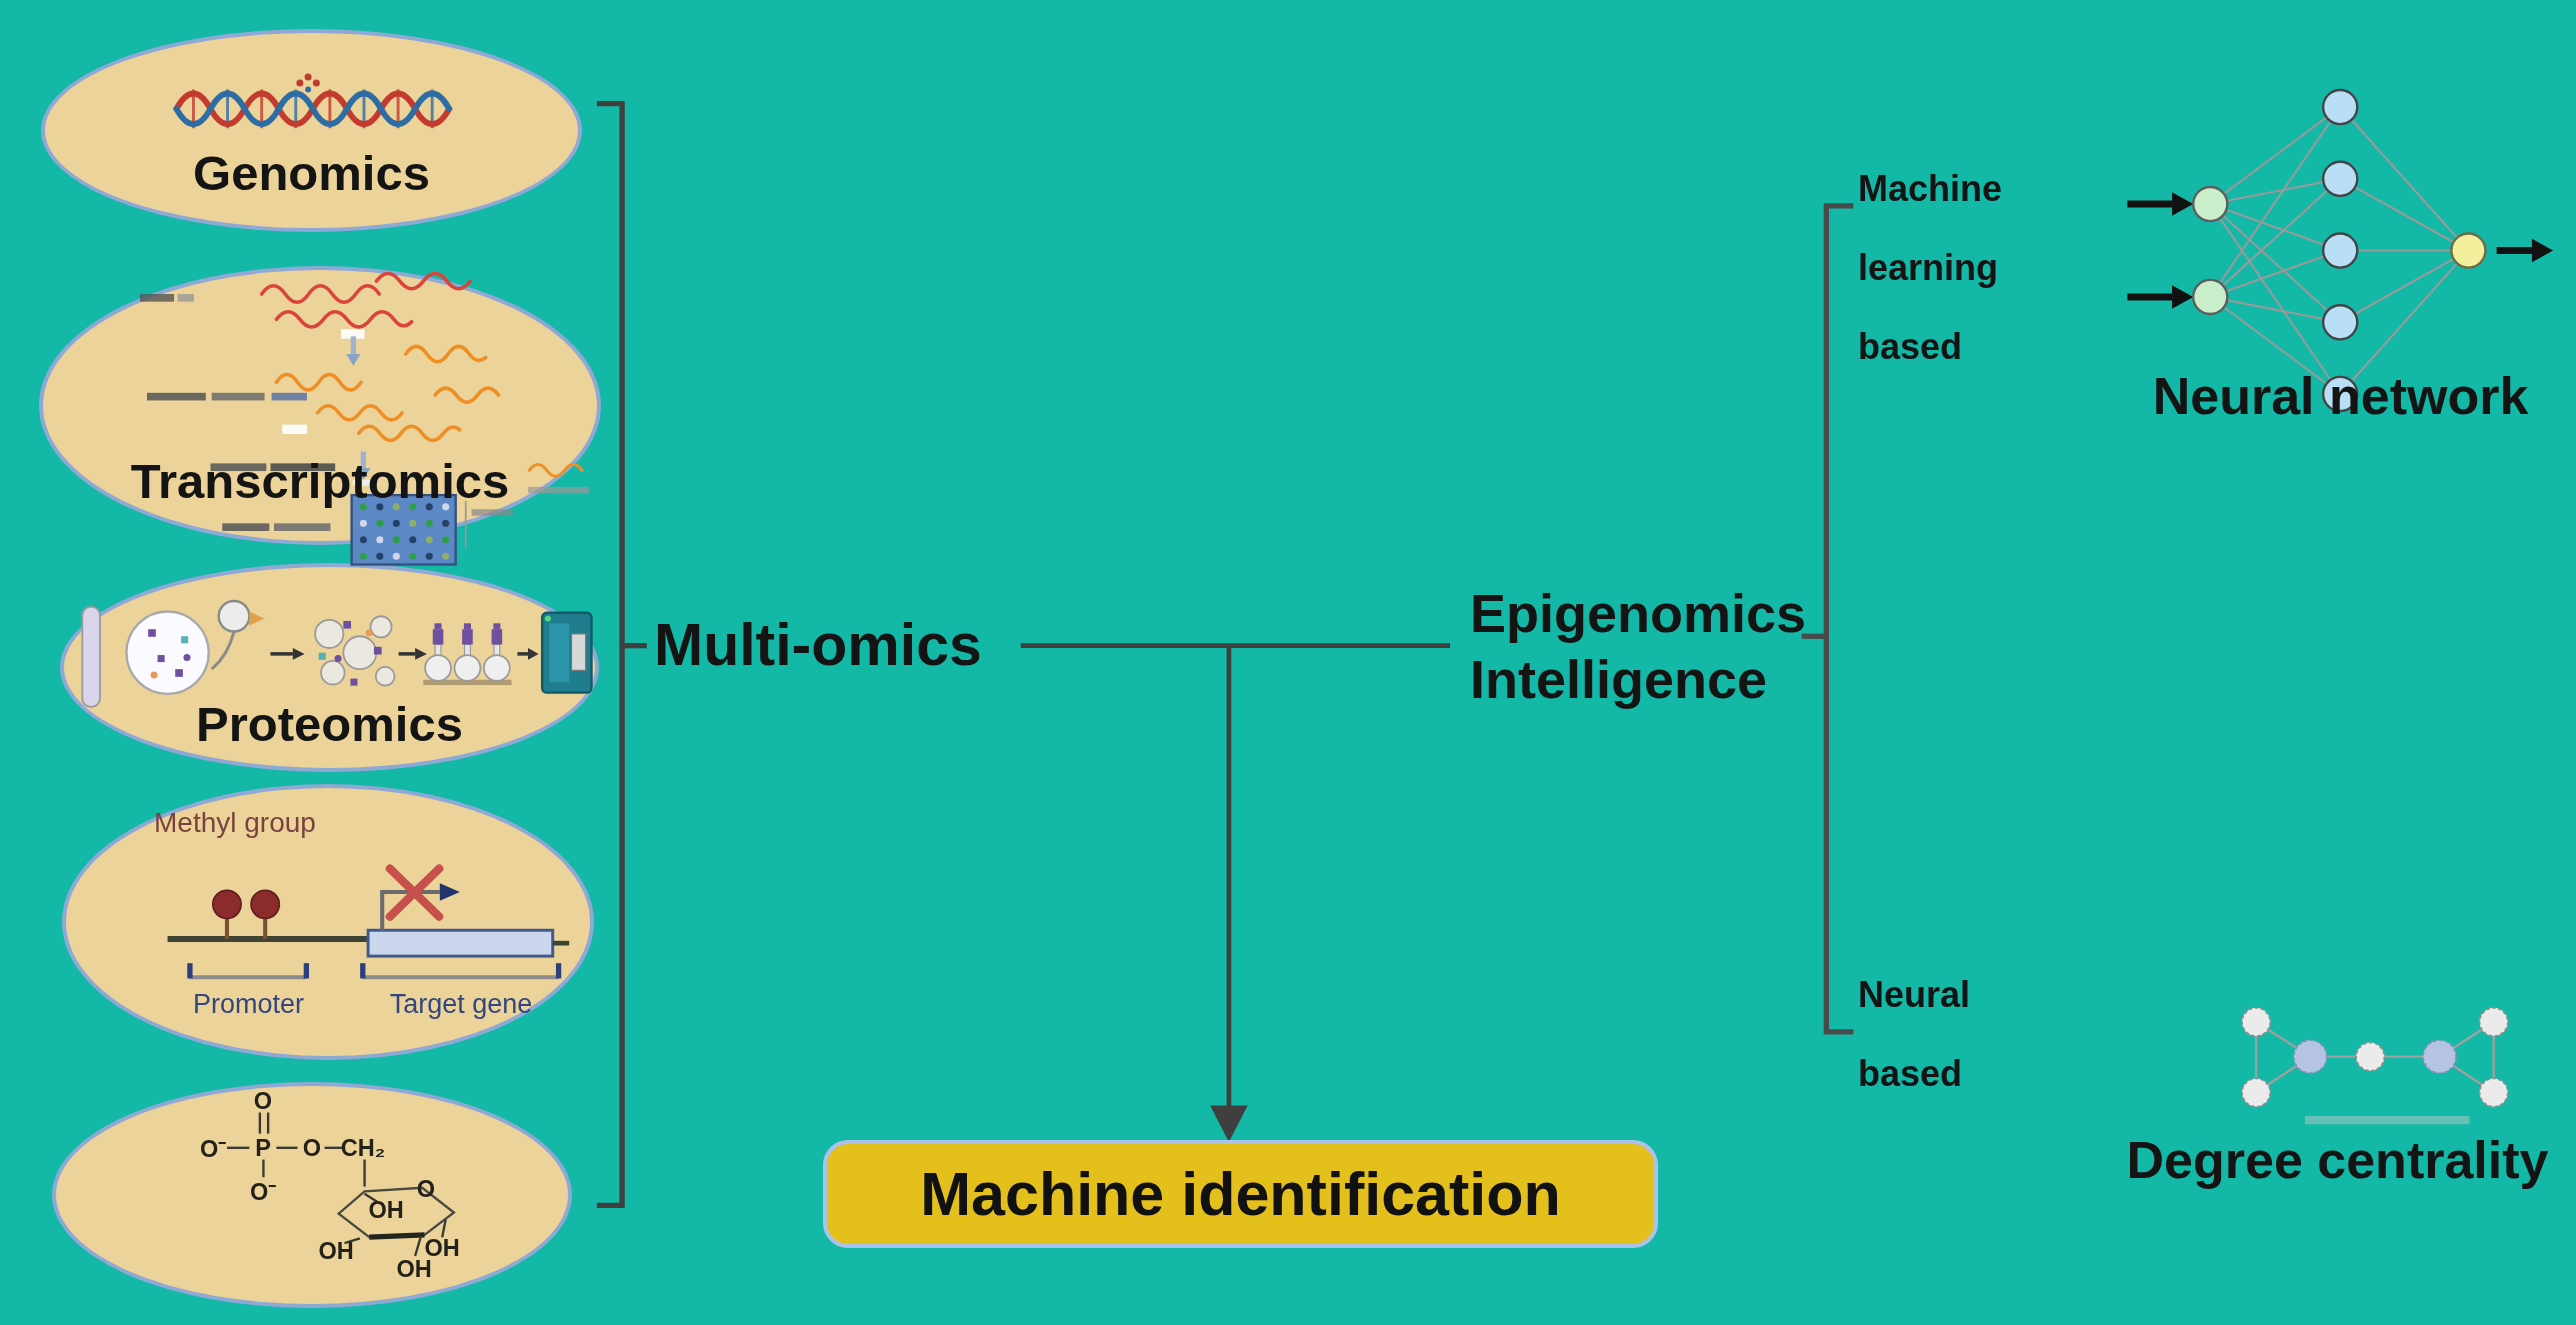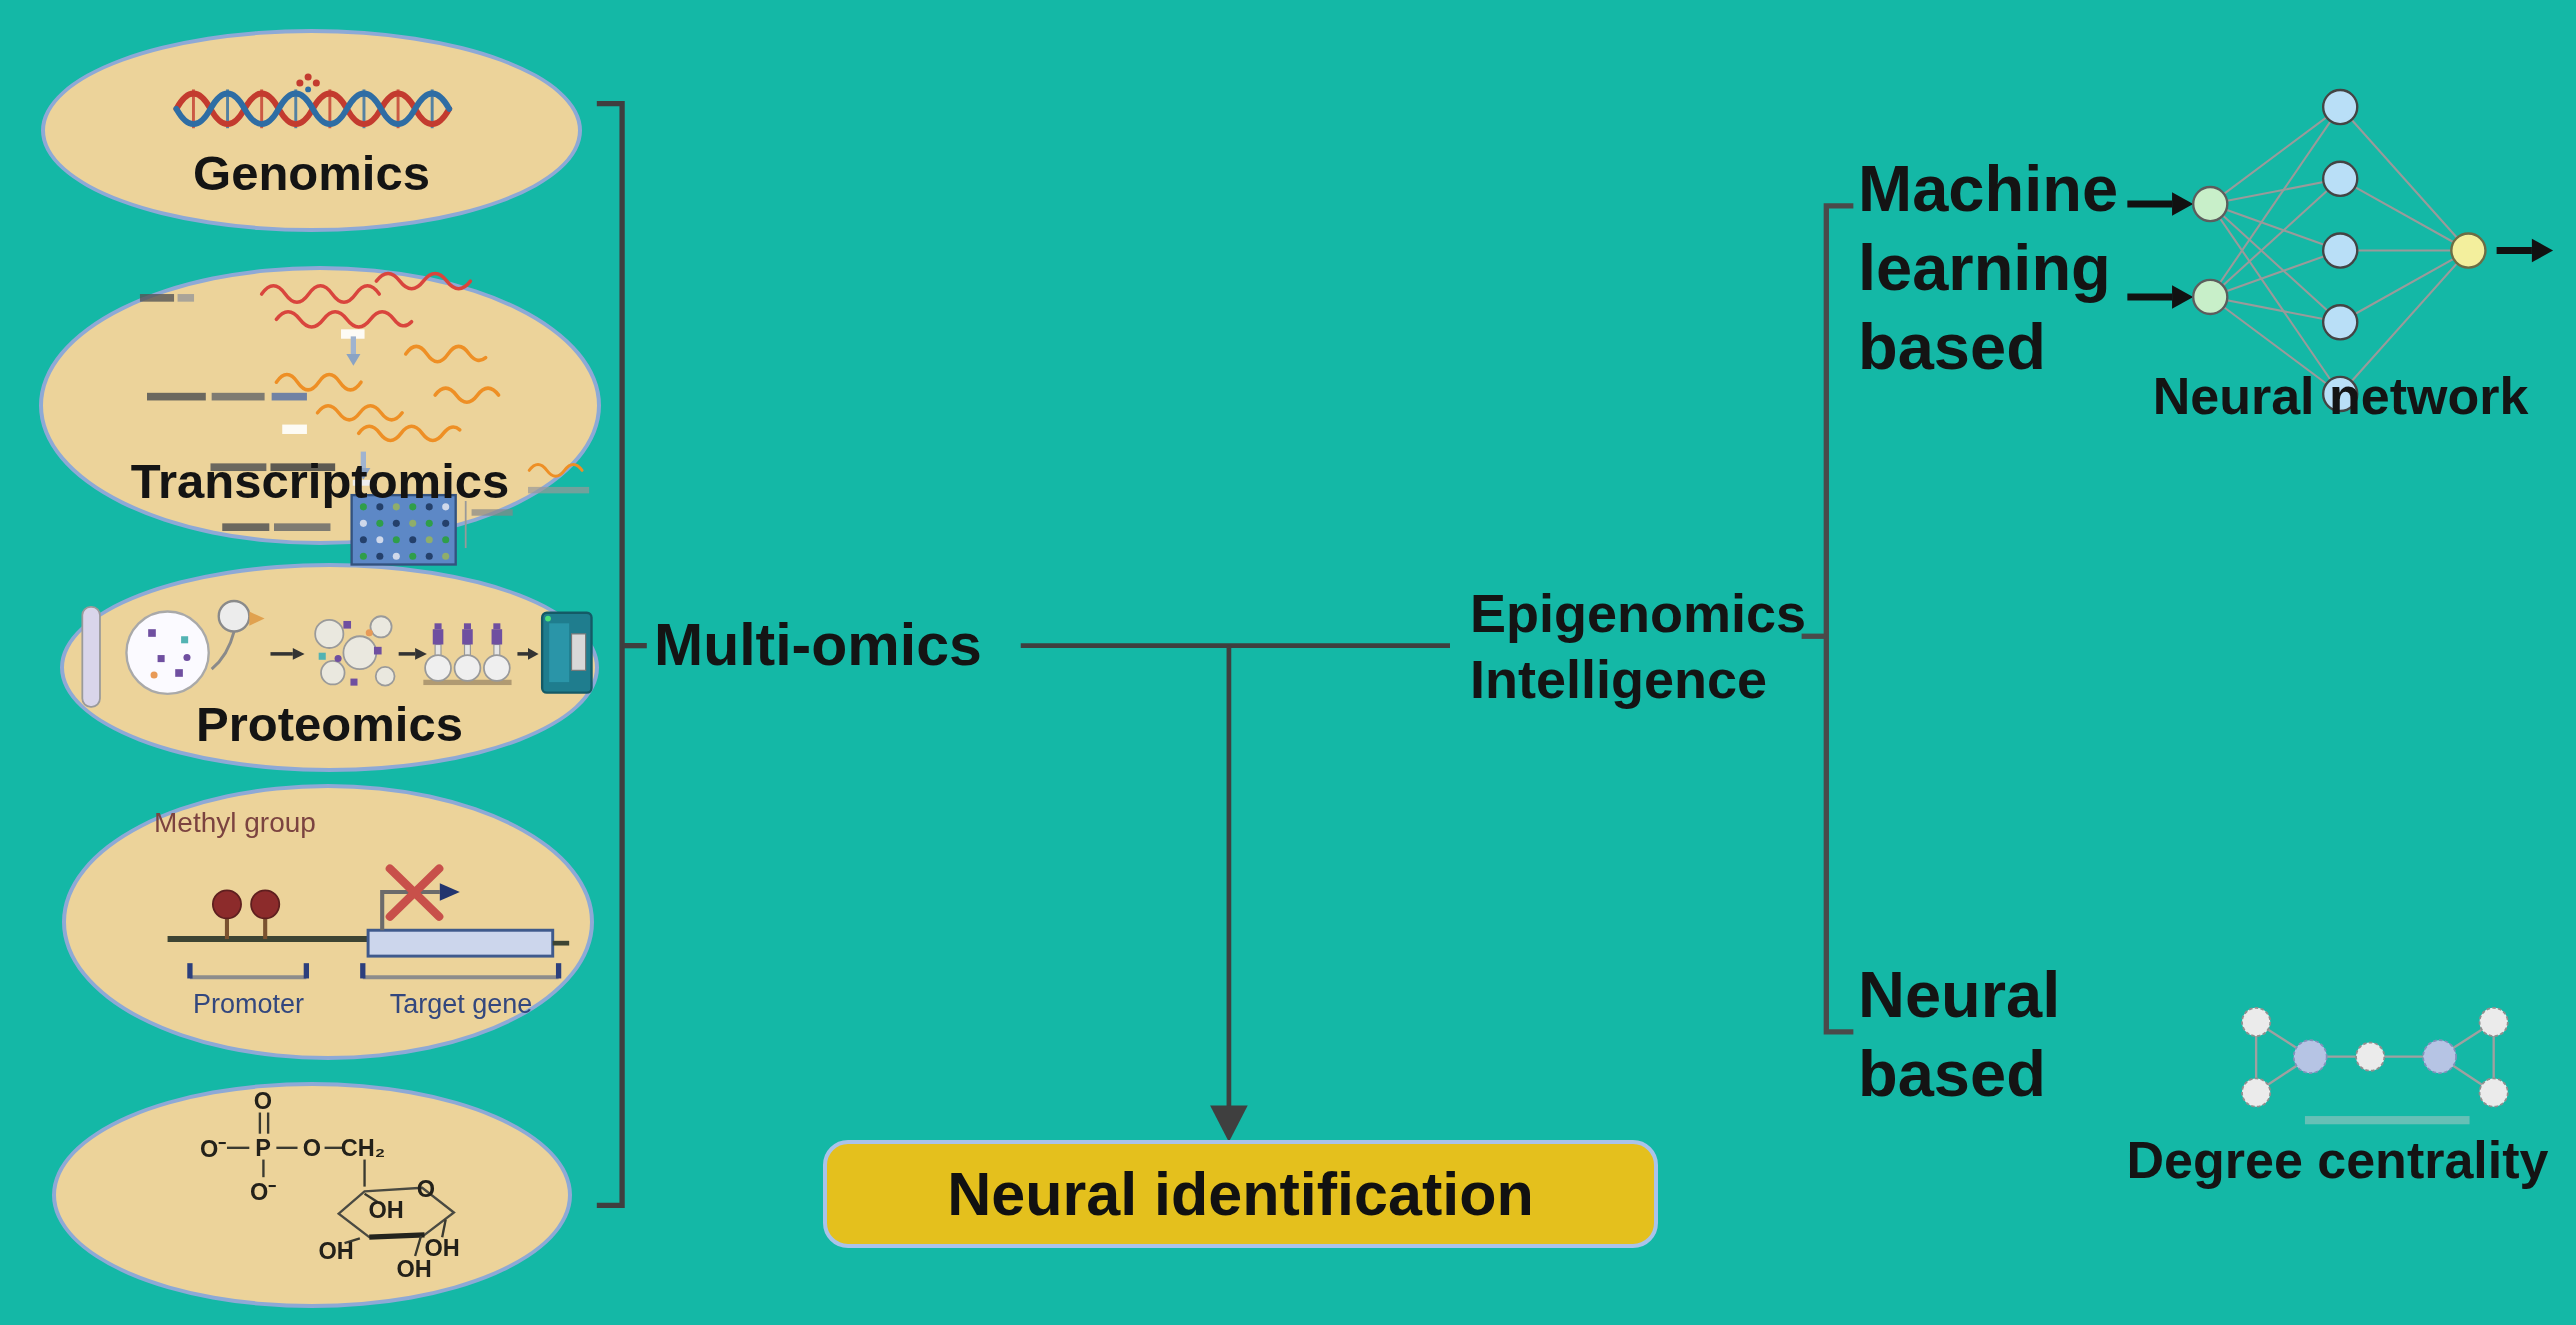--- a/index.html
+++ b/index.html
@@ -7,21 +7,21 @@
          font-family:"Liberation Sans",sans-serif;}
   svg{position:absolute;left:0;top:0;}
   .lbl{position:absolute;font-weight:bold;color:#141414;line-height:1;white-space:pre;}
   .ellipse{position:absolute;border:4.1px solid #8ea9d6;background:#ecd39a;border-radius:50%;box-sizing:border-box;}
   .ellipse-label{position:absolute;text-align:center;font-weight:bold;color:#141414;font-size:49px;line-height:1;}
   .chem{position:absolute;transform:translate(-50%,-50%);font-weight:bold;color:#23211a;font-size:23.5px;white-space:nowrap;}
   .small-note{position:absolute;font-weight:normal;}
   #target-box{position:absolute;left:823px;top:1140px;width:835px;height:108px;
       background:#e4c01d;border:4.7px solid #aac3ea;border-radius:25px;box-sizing:border-box;
       display:flex;align-items:center;justify-content:center;font-weight:bold;font-size:61px;color:#111;}
-  .ml-label{font-size:65px;line-height:79px;}
+  .ml-label{font-size:36px;line-height:79px;}
   .big{font-size:59px;}
 </style>
 </head>
 <body>
 
 <div id="stage">
 
   <div class="ellipse" style="left:41px;top:29px;width:541px;height:203px;"></div>
   <div class="ellipse" style="left:39px;top:266px;width:562px;height:279px;"></div>
   <div class="ellipse" style="left:60px;top:563px;width:539px;height:209px;"></div>
@@ -293,17 +293,17 @@
 
   <div class="lbl ml-label" style="left:1858px;top:149px;"><span>Machine</span><br><span>learning</span><br><span>based</span></div>
 
   <div class="lbl ml-label" style="left:1858px;top:955px;"><span>Neural</span><br><span>based</span></div>
 
   <div class="lbl" style="left:2129px;top:370px;width:423px;text-align:center;font-size:52px;">Neural network</div>
 
   <div class="lbl" style="left:2111px;top:1134px;width:453px;text-align:center;font-size:52px;">Degree centrality</div>
 
   <div id="target-box">
-    <span>Neural identification</span>
+    <span>Machine identification</span>
   </div>
 
 </div>
 
 
 </body></html>

